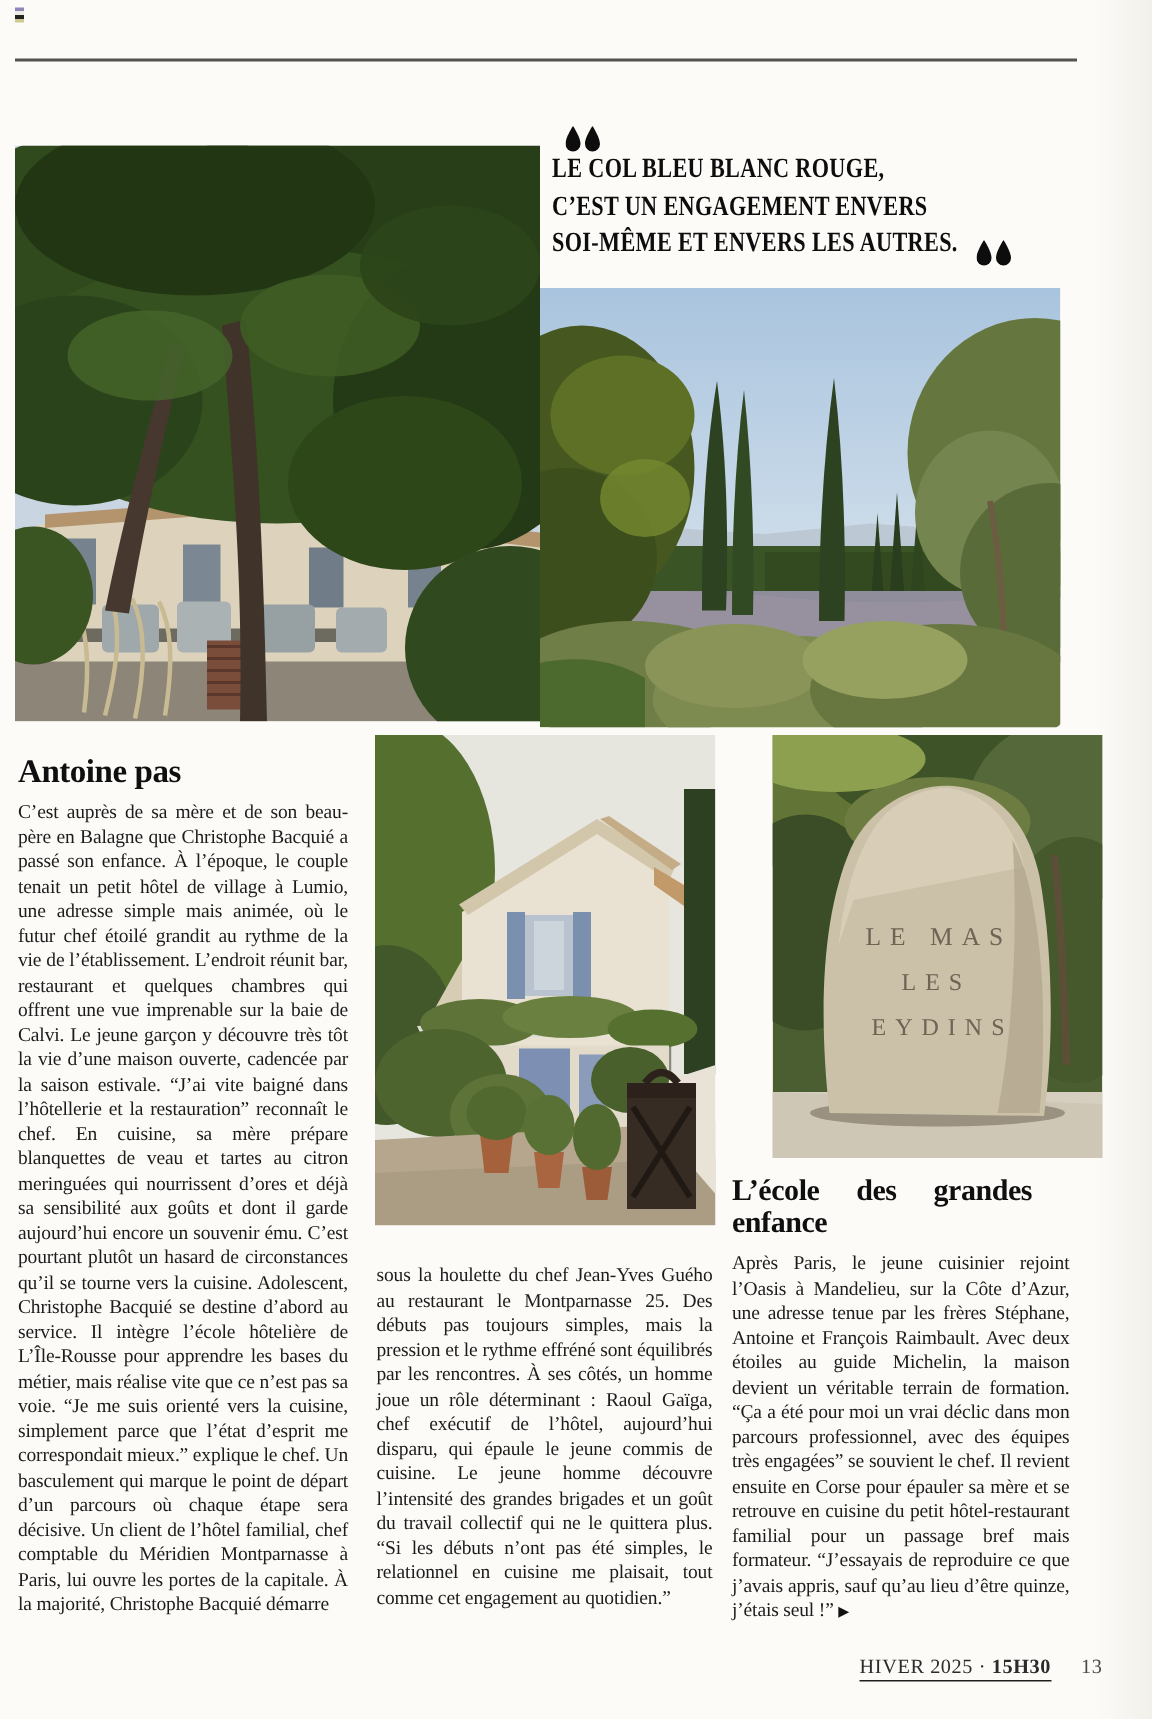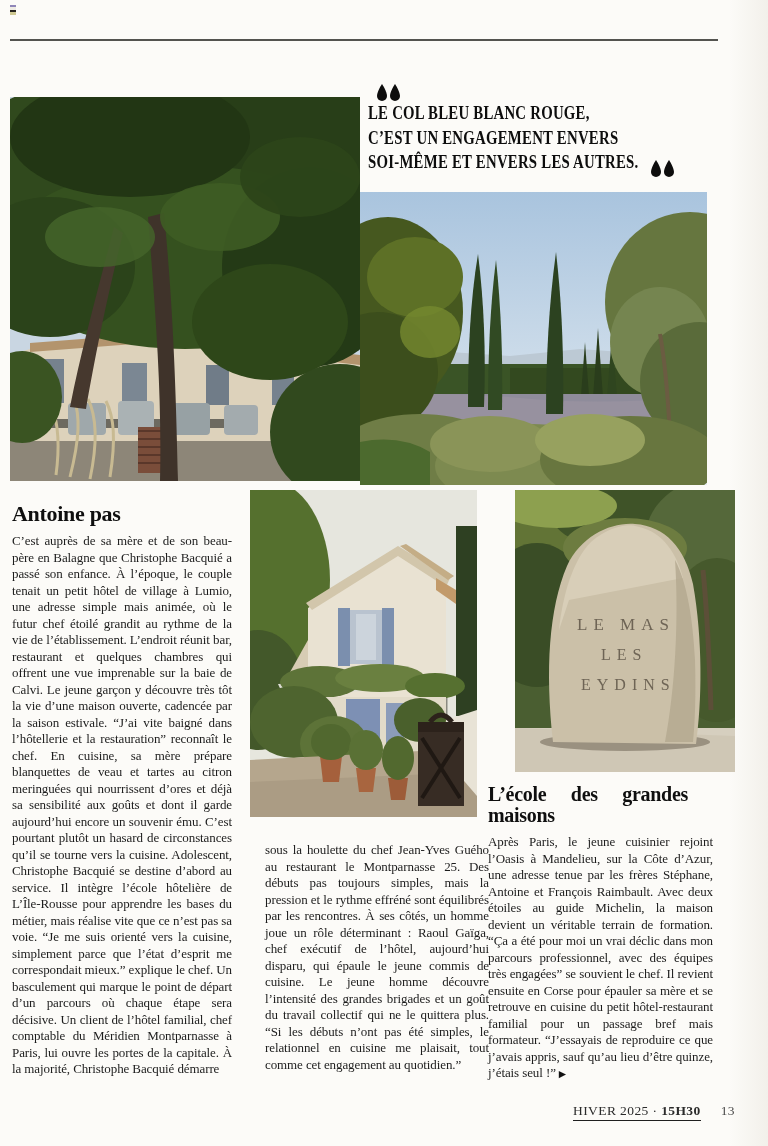--- a/index.html
+++ b/index.html
@@ -19,21 +19,21 @@
   .ph-stone{left:487px;top:490px;width:220px;height:282px;margin-left:28px;}
   .pull-quote{position:absolute;left:368px;top:101px;width:330px;
     font-family:Liberation Serif, serif;font-weight:bold;color:#0d0d0d;}
   .pq-line{font-size:18.5px;line-height:24.5px;letter-spacing:.3px;white-space:nowrap;
     transform:scaleX(.8);transform-origin:left top;}
   .q-open{position:absolute;left:377px;top:84px;}
   .q-close{position:absolute;left:651px;top:160px;}
   .col{position:absolute;text-align:justify;font-size:13px;line-height:16.5px;letter-spacing:-0.1px;}
   .col p{margin:0;}
   .col-1{left:12px;top:502px;width:220px;}
-  .col-2{left:251px;top:842px;width:224px;margin-left:14px;}
+  .col-2{left:251px;top:842px;width:224px;}
   .col-3{left:488px;top:784px;width:225px;}
   h2{font-family:"Liberation Serif",serif;font-weight:bold;color:#0f0f0f;margin:0;}
   .h-col1{font-size:22px;line-height:24px;letter-spacing:-.3px;margin-bottom:7px;}
   .h-col3{font-size:20px;line-height:21px;letter-spacing:-.3px;margin-bottom:8px;width:200px;}
   .it{}
   .arrow{font-family:"DejaVu Sans",sans-serif;font-style:normal;font-size:9.5px;letter-spacing:0;padding-left:3px;color:#111;}
   .footer{position:absolute;left:0;top:1103px;width:755px;display:flex;
     justify-content:flex-end;align-items:baseline;
     font-family:Liberation Serif, serif;font-size:13.5px;letter-spacing:.4px;color:#2b2b2b;}
   .footer-cite{border-bottom:1.5px solid #1f1f1f;padding-bottom:1px;white-space:nowrap;}
@@ -204,21 +204,21 @@
   <div class="col col-1">
     <h2 class="h-col1">Antoine pas</h2>
     <p><span>C’est auprès de sa mère et de son beau-père en Balagne que Christophe Bacquié a passé son enfance. À l’époque, le couple tenait un petit hôtel de village à Lumio, une adresse simple mais animée, où le futur chef étoilé grandit au rythme de la vie de l’établissement. L’endroit réunit bar, restaurant et quelques chambres qui offrent une vue imprenable sur la baie de Calvi. Le jeune garçon y découvre très tôt la vie d’une maison ouverte, cadencée par la saison estivale. </span><span class="it">“J’ai vite baigné dans l’hôtellerie et la restauration”</span><span> reconnaît le chef. En cuisine, sa mère prépare blanquettes de veau et tartes au citron meringuées qui nourrissent d’ores et déjà sa sensibilité aux goûts et dont il garde aujourd’hui encore un souvenir ému. C’est pourtant plutôt un hasard de circonstances qu’il se tourne vers la cuisine. Adolescent, Christophe Bacquié se destine d’abord au service. Il intègre l’école hôtelière de L’Île-Rousse pour apprendre les bases du métier, mais réalise vite que ce n’est pas sa voie. </span><span class="it">“Je me suis orienté vers la cuisine, simplement parce que l’état d’esprit me correspondait mieux.”</span><span> explique le chef. Un basculement qui marque le point de départ d’un parcours où chaque étape sera décisive. Un client de l’hôtel familial, chef comptable du Méridien Montparnasse à Paris, lui ouvre les portes de la capitale. À la majorité, Christophe Bacquié démarre</span></p>
   </div>
 
   <div class="col col-2">
     <p><span>sous la houlette du chef Jean-Yves Guého au restaurant le Montparnasse 25. Des débuts pas toujours simples, mais la pression et le rythme effréné sont équilibrés par les rencontres. À ses côtés, un homme joue un rôle déterminant : Raoul Gaïga, chef exécutif de l’hôtel, aujourd’hui disparu, qui épaule le jeune commis de cuisine. Le jeune homme découvre l’intensité des grandes brigades et un goût du travail collectif qui ne le quittera plus. </span><span class="it">“Si les débuts n’ont pas été simples, le relationnel en cuisine me plaisait, tout comme cet engagement au quotidien.”</span></p>
   </div>
 
   <div class="col col-3">
-    <h2 class="h-col3">L’école des grandes maisons</h2>
+    <h2 class="h-col3">L’école des grandes enfance</h2>
     <p><span>Après Paris, le jeune cuisinier rejoint l’Oasis à Mandelieu, sur la Côte d’Azur, une adresse tenue par les frères Stéphane, Antoine et François Raimbault. Avec deux étoiles au guide Michelin, la maison devient un véritable terrain de formation. </span><span class="it">“Ça a été pour moi un vrai déclic dans mon parcours professionnel, avec des équipes très engagées”</span><span> se souvient le chef. Il revient ensuite en Corse pour épauler sa mère et se retrouve en cuisine du petit hôtel-restaurant familial pour un passage bref mais formateur. </span><span class="it">“J’essayais de reproduire ce que j’avais appris, sauf qu’au lieu d’être quinze, j’étais seul !”</span><span class="arrow">▶</span></p>
   </div>
 
   <div class="footer">
     <span class="footer-cite"><span>HIVER 2025</span> <span>·</span> <span class="bold">15H30</span></span>
     <span class="page-num">13</span>
   </div>
 
 </div>
 

